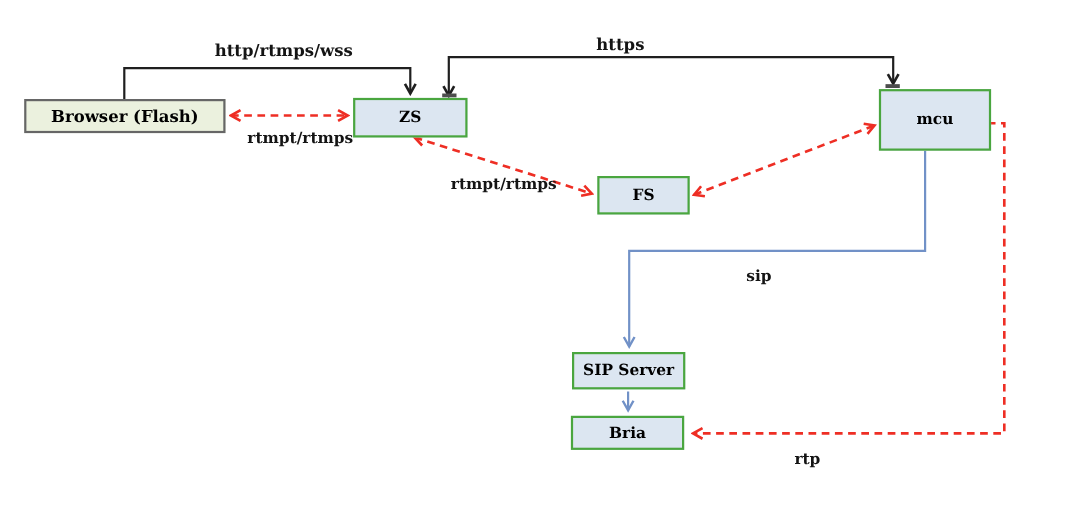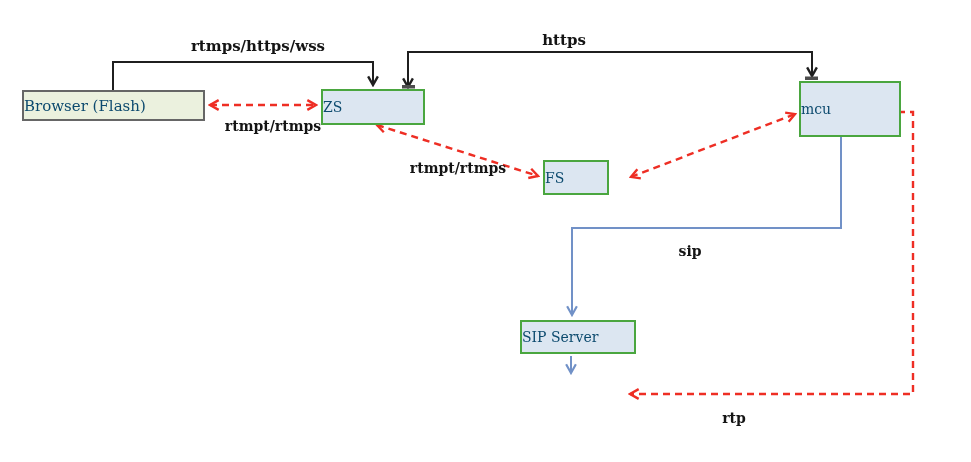--- a/index.html
+++ b/index.html
@@ -9,22 +9,22 @@
     background:#ffffff;
     font-family:"DejaVu Serif","Liberation Serif",serif;
     overflow:hidden;
   }
   #wires{position:absolute;left:0;top:0;width:971px;height:462px;}
   .node{
     position:absolute;
     box-sizing:border-box;
     background:var(--node-fill);
     border:2px solid var(--node-border);
-    display:flex;align-items:center;justify-content:flex-start;
-    font-weight:normal;font-size:14px;color:#0c4a6e;
+    display:flex;align-items:center;justify-content:center;
+    font-weight:bold;font-size:14px;color:#000000;
   }
   .node.browser{
     background:var(--browser-fill);
     border:2px solid var(--browser-border);
     font-size:15px;
   }
   .edge-label{
     position:absolute;
     transform:translate(-50%,-50%);
     font-weight:bold;font-size:14px;color:#141414;
@@ -70,34 +70,37 @@
   </svg>
 
   <div class="node browser" style="left:22px;top:90px;width:183px;height:31px">
     <span>Browser (Flash)</span>
   </div>
 
   <div class="node" style="left:321px;top:89px;width:104px;height:36px">
     <span>ZS</span>
   </div>
 
-  <div class="node" style="left:543px;top:160px;width:66px;height:35px">
+  <div class="node" style="left:543px;top:160px;width:84px;height:35px">
     <span>FS</span>
   </div>
 
   <div class="node" style="left:799px;top:81px;width:102px;height:56px">
     <span>mcu</span>
   </div>
 
-  <div class="node" style="left:520px;top:320px;width:116px;height:34px">
+  <div class="node" style="left:520px;top:320px;width:103px;height:34px">
     <span>SIP Server</span>
   </div>
 
+  <div class="node" style="left:519px;top:378px;width:103px;height:31px">
+    <span>Bria</span>
+  </div>
 
-  <div class="edge-label" style="left:258px;top:46px;font-size:15px">rtmps/https/wss</div>
+  <div class="edge-label" style="left:258px;top:46px;font-size:15px">http/rtmps/wss</div>
 
   <div class="edge-label" style="left:564px;top:40px;font-size:15px">https</div>
 
   <div class="edge-label" style="left:273px;top:126px">rtmpt/rtmps</div>
 
   <div class="edge-label" style="left:458px;top:168px">rtmpt/rtmps</div>
 
   <div class="edge-label" style="left:690px;top:251px">sip</div>
 
   <div class="edge-label" style="left:734px;top:418px">rtp</div>

